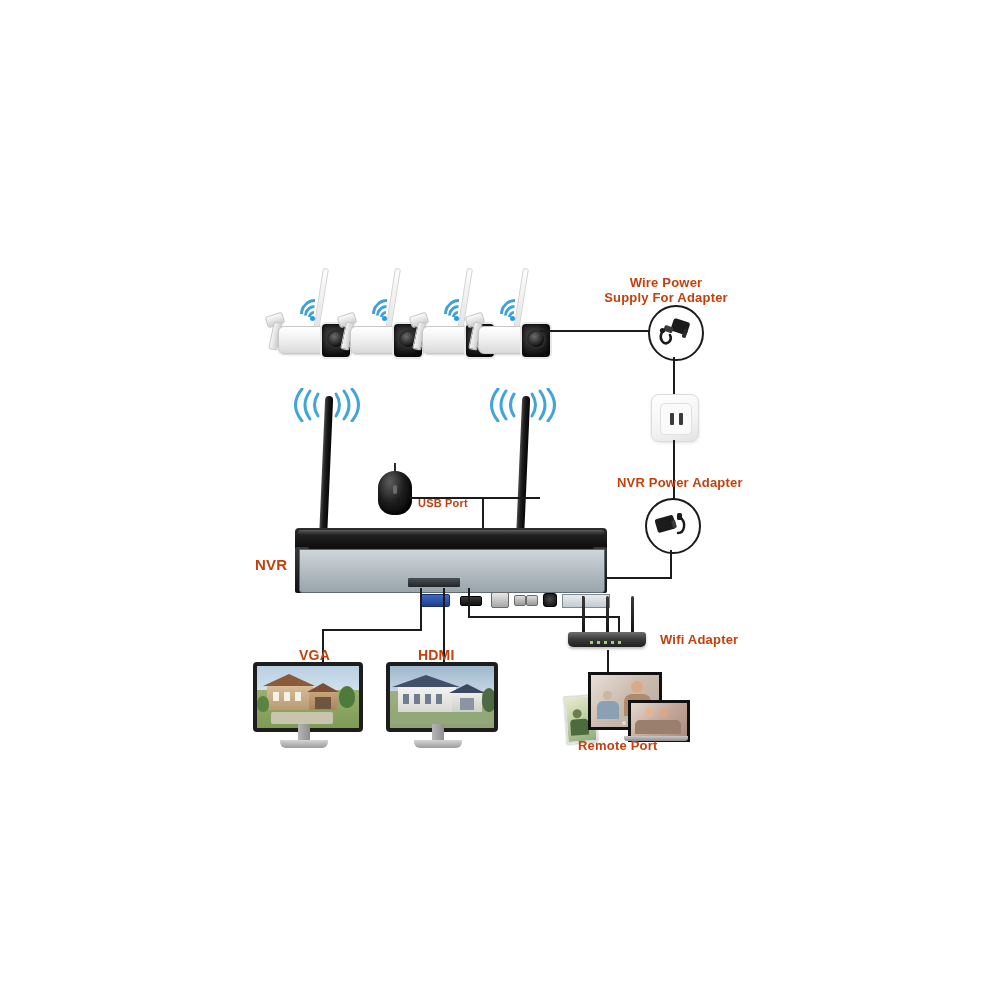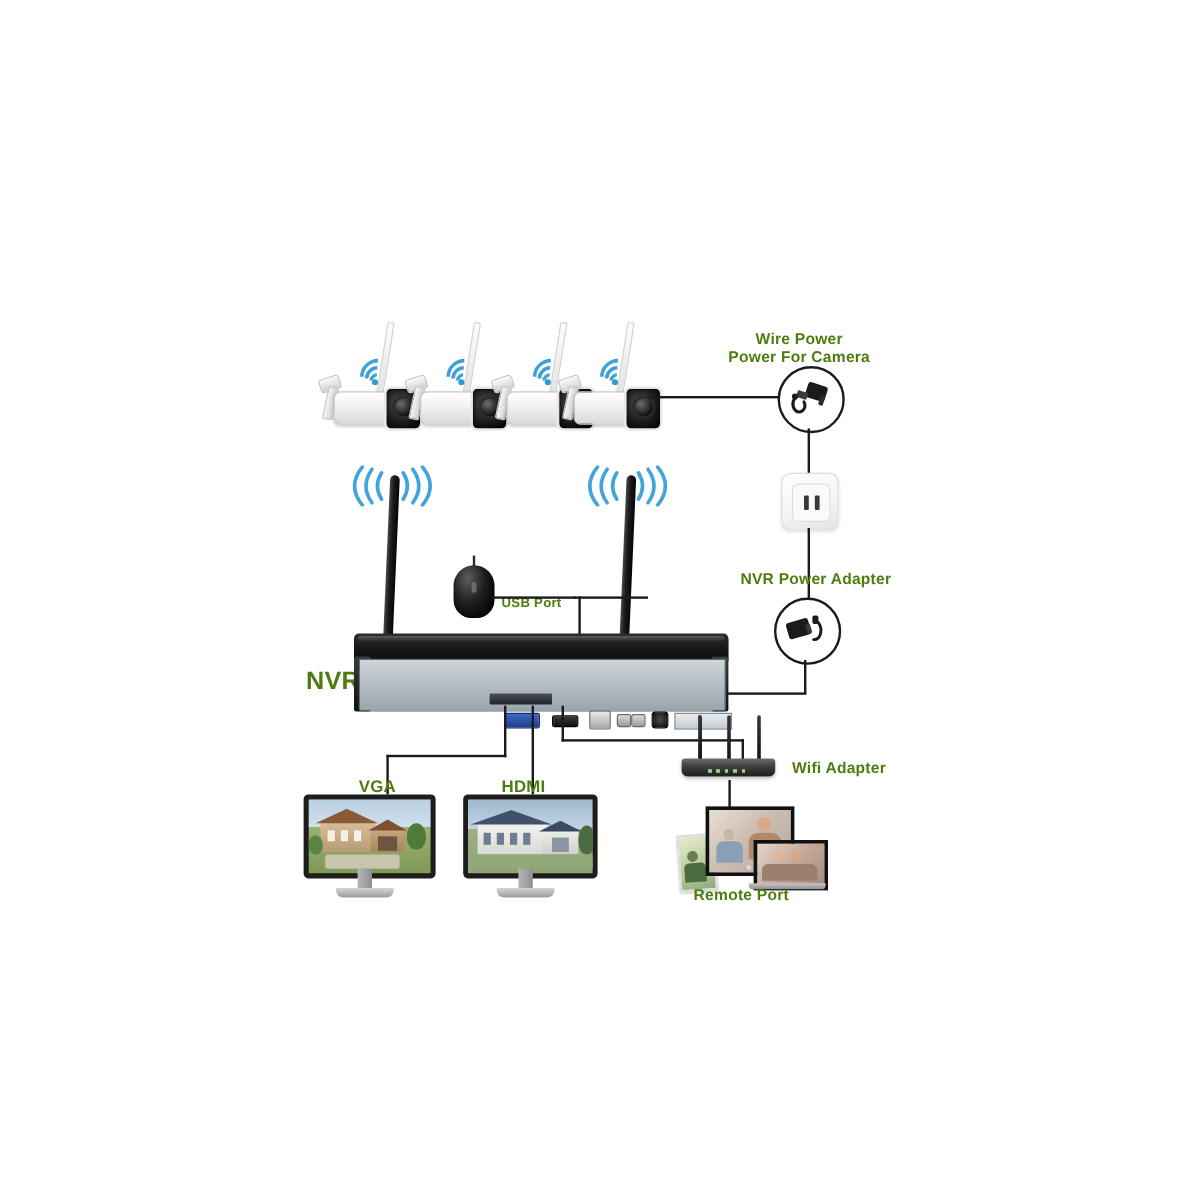--- a/index.html
+++ b/index.html
@@ -14,21 +14,21 @@
   #canvas {
     position: relative;
     width: 1000px;
     height: 1000px;
     background: #ffffff;
   }
   .lbl {
     position: absolute;
     font-family: "Liberation Sans", sans-serif;
     font-weight: bold;
-    color: #4d7c0f;
+    color: #c2410c;
     white-space: nowrap;
     letter-spacing: .2px;
   }
   .lbl.c { text-align: center; }
   .wire {
     position: absolute;
     background: #1b1b1b;
   }
   .wire.h { height: 2px; }
   .wire.v { width: 2px; }
@@ -347,21 +347,21 @@
         <i class="a1"></i>
         <b></b>
     </div>
     <div class="cam-mount"></div>
     <div class="cam-arm"></div>
     <div class="cam-body"></div>
     <div class="cam-lens"></div>
   </div>
 
   <div class="lbl c" style="left:586px; top:275px; width:160px; font-size:13px;">Wire Power</div>
-  <div class="lbl c" style="left:586px; top:290px; width:160px; font-size:13px;">Power For Camera</div>
+  <div class="lbl c" style="left:586px; top:290px; width:160px; font-size:13px;">Supply For Adapter</div>
 
   <div class="wire h" style="left:540px; top:330px; width:110px;"></div>
 
   <div class="circ" style="left:648px; top:305px; width:52px; height:52px;">
     <svg width="48" height="48" viewBox="0 0 48 48" style="position:absolute;left:0;top:0;">
       <g fill="#1b1b1b">
         <rect x="22" y="13" width="17" height="13" rx="2.5" transform="rotate(18 30 19)"></rect>
         <rect x="14" y="19" width="9" height="6" rx="1.5" transform="rotate(18 18 22)" fill="#3a3a3a"></rect>
         <path d="M13 24 q-4 5 -1 10 q3 4 7 1 q3 -3 1 -7" stroke="#1b1b1b" stroke-width="2.6" fill="none" stroke-linecap="round"></path>
         <circle cx="12.5" cy="23.5" r="2.6"></circle>
@@ -432,21 +432,21 @@
       <div class="mouse-wheel"></div>
     </div>
   </div>
 
   <div class="lbl" style="left:418px; top:497px; font-size:11px;">USB Port</div>
 
   <div class="wire h" style="left:410px; top:497px; width:70px;"></div>
   <div class="wire h" style="left:478px; top:497px; width:62px;"></div>
   <div class="wire v" style="left:482px; top:497px; height:45px;"></div>
 
-  <div class="lbl" style="left:255px; top:556px; font-size:21px;">NVR</div>
+  <div class="lbl" style="left:255px; top:556px; font-size:15px;">NVR</div>
 
   <div id="nvr" style="left:295px; top:528px; width:312px; height:66px;">
     <div class="nvr-top" style="width:312px;"></div>
     <div class="nvr-sideL"></div>
     <div class="nvr-sideR" style="left:298px;"></div>
     <div class="nvr-face" style="width:304px;">
       <div class="nvr-badge"></div>
       <div class="port vga"></div>
       <div class="port hdmi"></div>
       <div class="port lan"></div>

